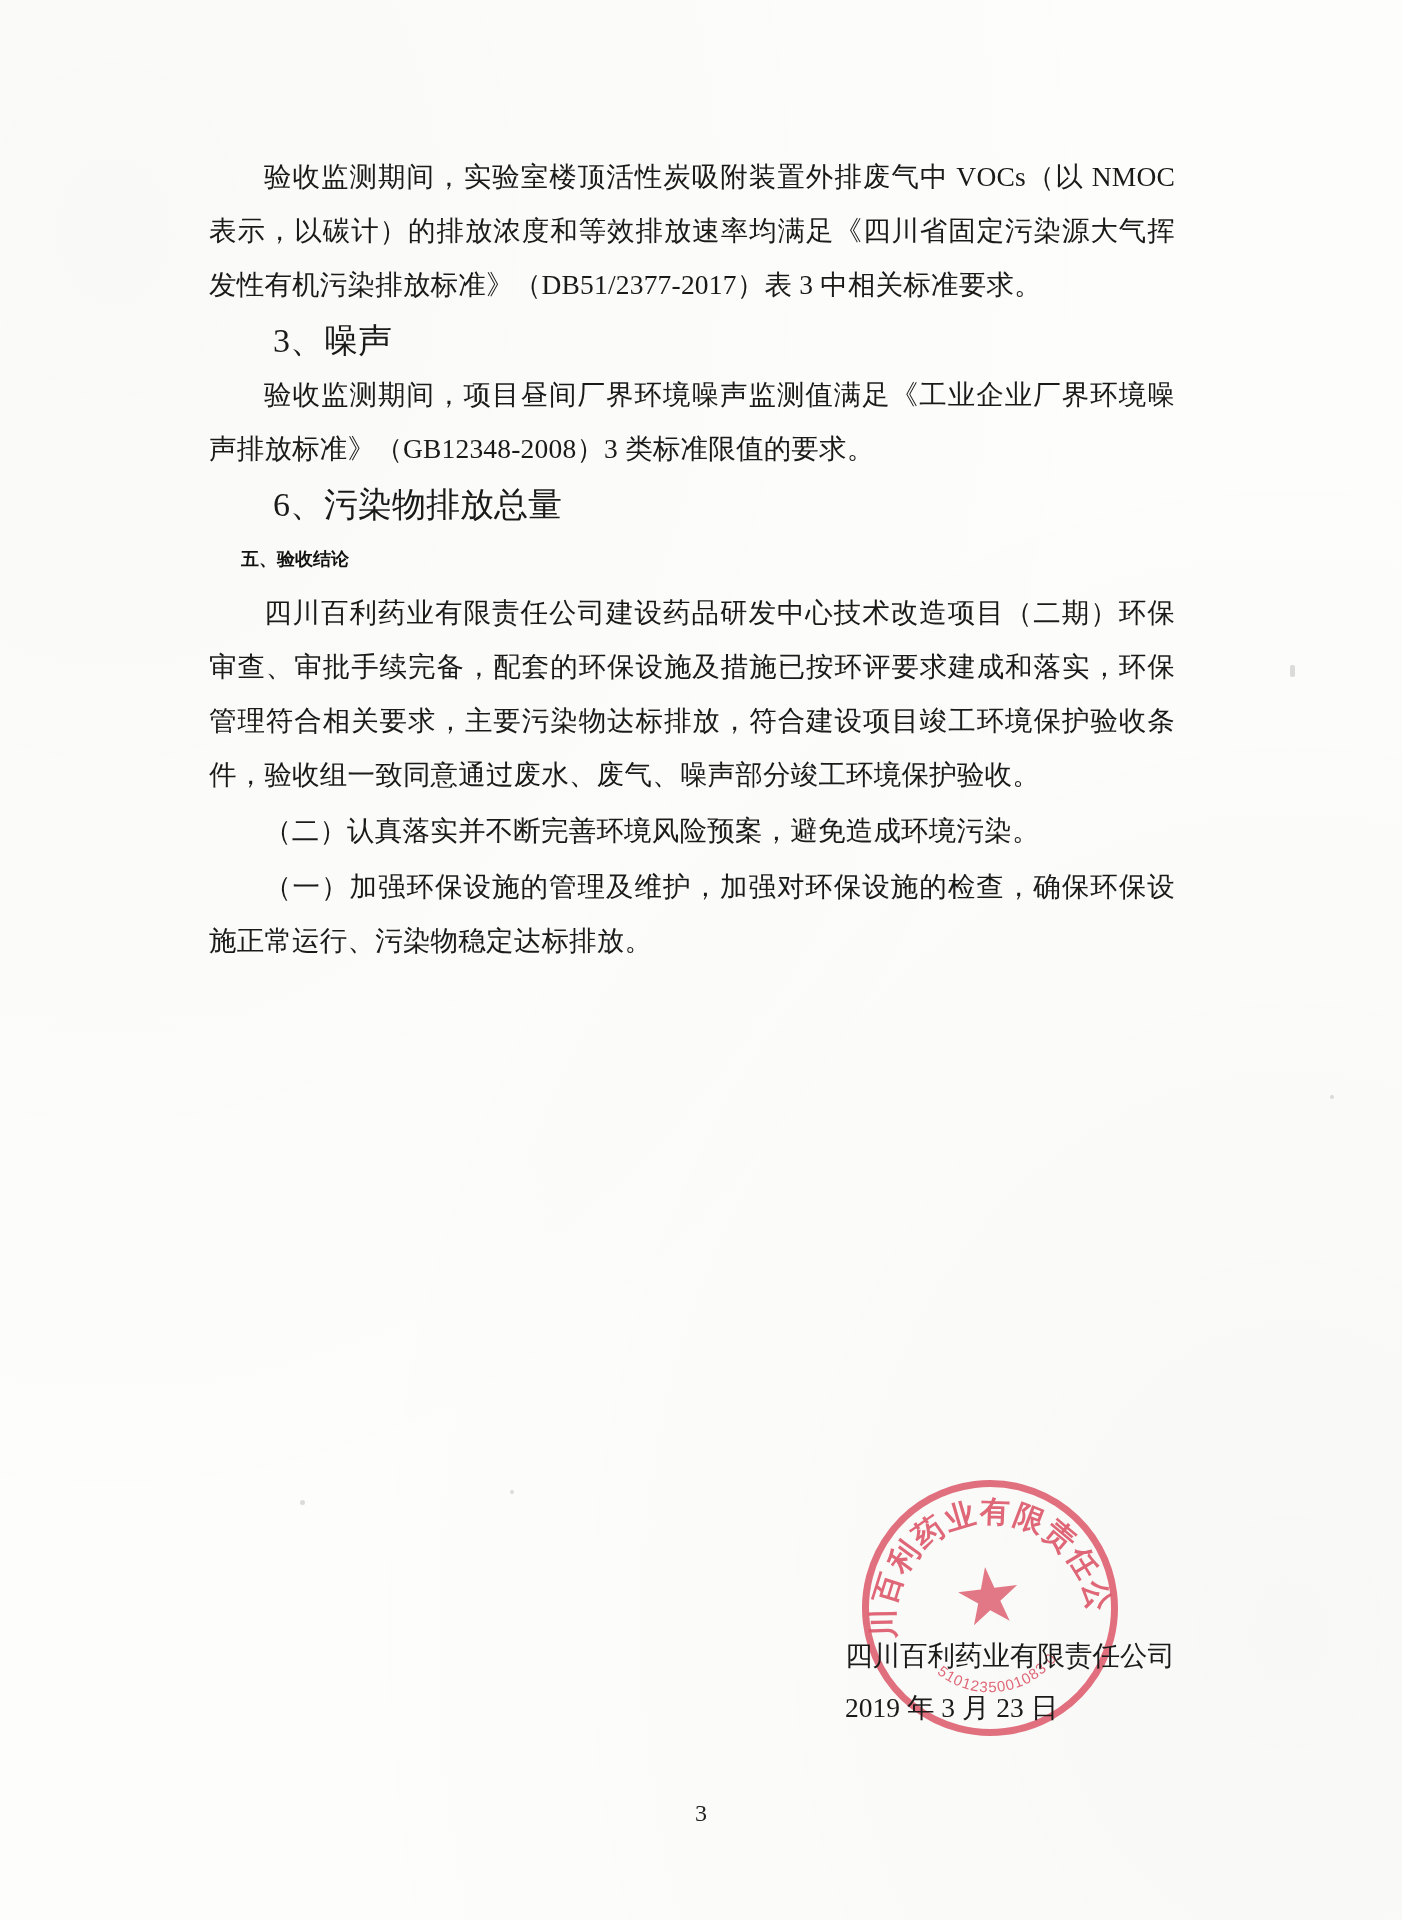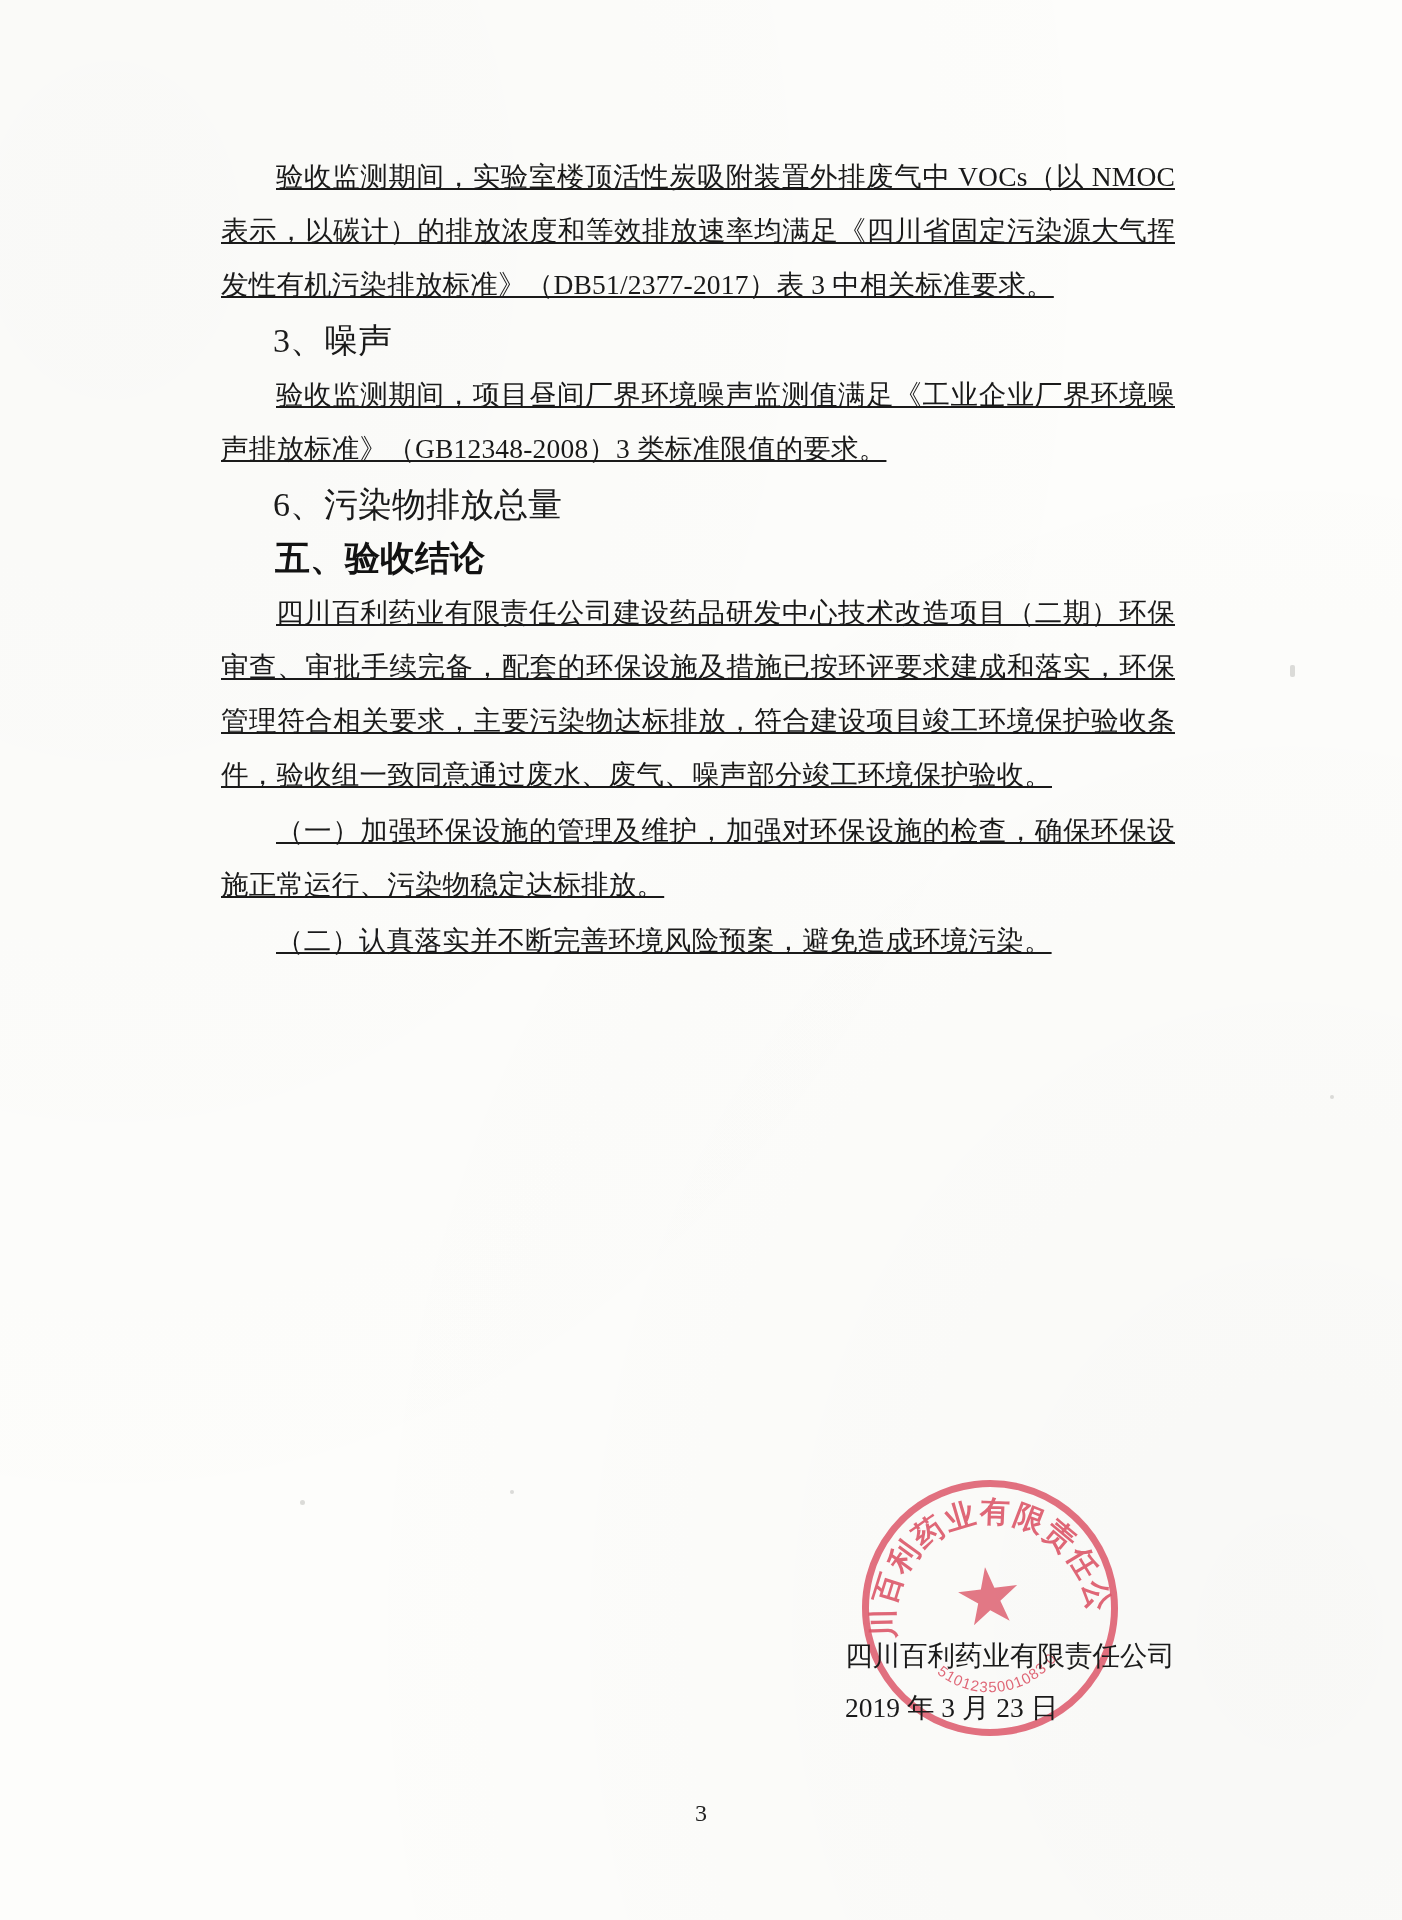--- a/index.html
+++ b/index.html
@@ -31,33 +31,32 @@
       radial-gradient(ellipse at 92% 85%, rgba(0,0,0,0.018), rgba(0,0,0,0) 55%);
     pointer-events: none;
   }
   .content {
     position: absolute;
     left: 205px;
     top: 150px;
     width: 970px;
   }
   p.para {
-    margin: 0 0 2px 16px;
+    margin: 0 0 2px 4px;
     font-size: 27.5px;
     line-height: 54px;
     text-align: justify;
     text-justify: inter-ideograph;
     letter-spacing: 0.2px;
     text-indent: 2em;
     color: #1a1a1a;
-    text-decoration: underline;
   }
   p.heading {
     margin: 0;
-    font-size: 35px;
+    font-size: 18px;
     line-height: 54px;
     text-indent: 2em;
     font-weight: 700;
     color: #121212;
     font-family: Liberation Serif, serif;
   }
   p.subheading {
     margin: 0;
     font-size: 34px;
     line-height: 54px;
@@ -148,22 +147,22 @@
 <div class="page">
   <div class="paper-noise"></div>
 
   <div class="content">
     <p class="para">验收监测期间，实验室楼顶活性炭吸附装置外排废气中 VOCs（以 NMOC 表示，以碳计）的排放浓度和等效排放速率均满足《四川省固定污染源大气挥发性有机污染排放标准》（DB51/2377-2017）表 3 中相关标准要求。</p>
     <p class="subheading">3、噪声</p>
     <p class="para">验收监测期间，项目昼间厂界环境噪声监测值满足《工业企业厂界环境噪声排放标准》（GB12348-2008）3 类标准限值的要求。</p>
     <p class="subheading">6、污染物排放总量</p>
     <p class="heading">五、验收结论</p>
     <p class="para">四川百利药业有限责任公司建设药品研发中心技术改造项目（二期）环保审查、审批手续完备，配套的环保设施及措施已按环评要求建成和落实，环保管理符合相关要求，主要污染物达标排放，符合建设项目竣工环境保护验收条件，验收组一致同意通过废水、废气、噪声部分竣工环境保护验收。</p>
+    <p class="para">（二）认真落实并不断完善环境风险预案，避免造成环境污染。</p>
     <p class="para">（一）加强环保设施的管理及维护，加强对环保设施的检查，确保环保设施正常运行、污染物稳定达标排放。</p>
-    <p class="para">（二）认真落实并不断完善环境风险预案，避免造成环境污染。</p>
   </div>
 
   <div class="seal">
     <div class="ring"></div>
     <div class="star"></div>
     <svg viewBox="0 0 256 256" width="256" height="256">
       <defs>
         <path id="arcTop" d="M 30 140 A 98 98 0 0 1 226 140"></path>
         <path id="arcBottom" d="M 54 168 A 84 84 0 0 0 202 168"></path>
       </defs>

